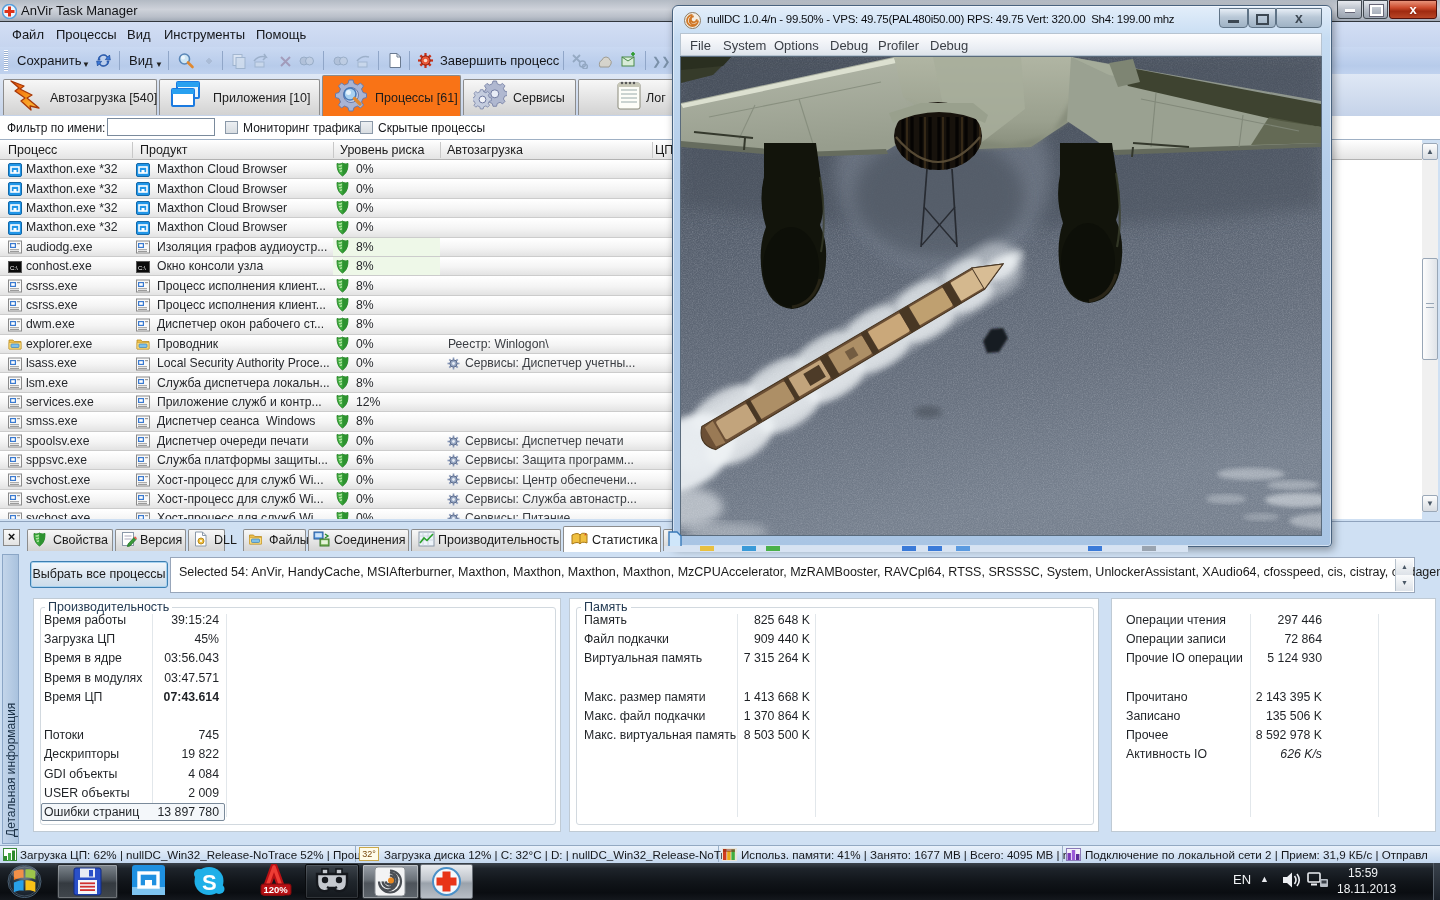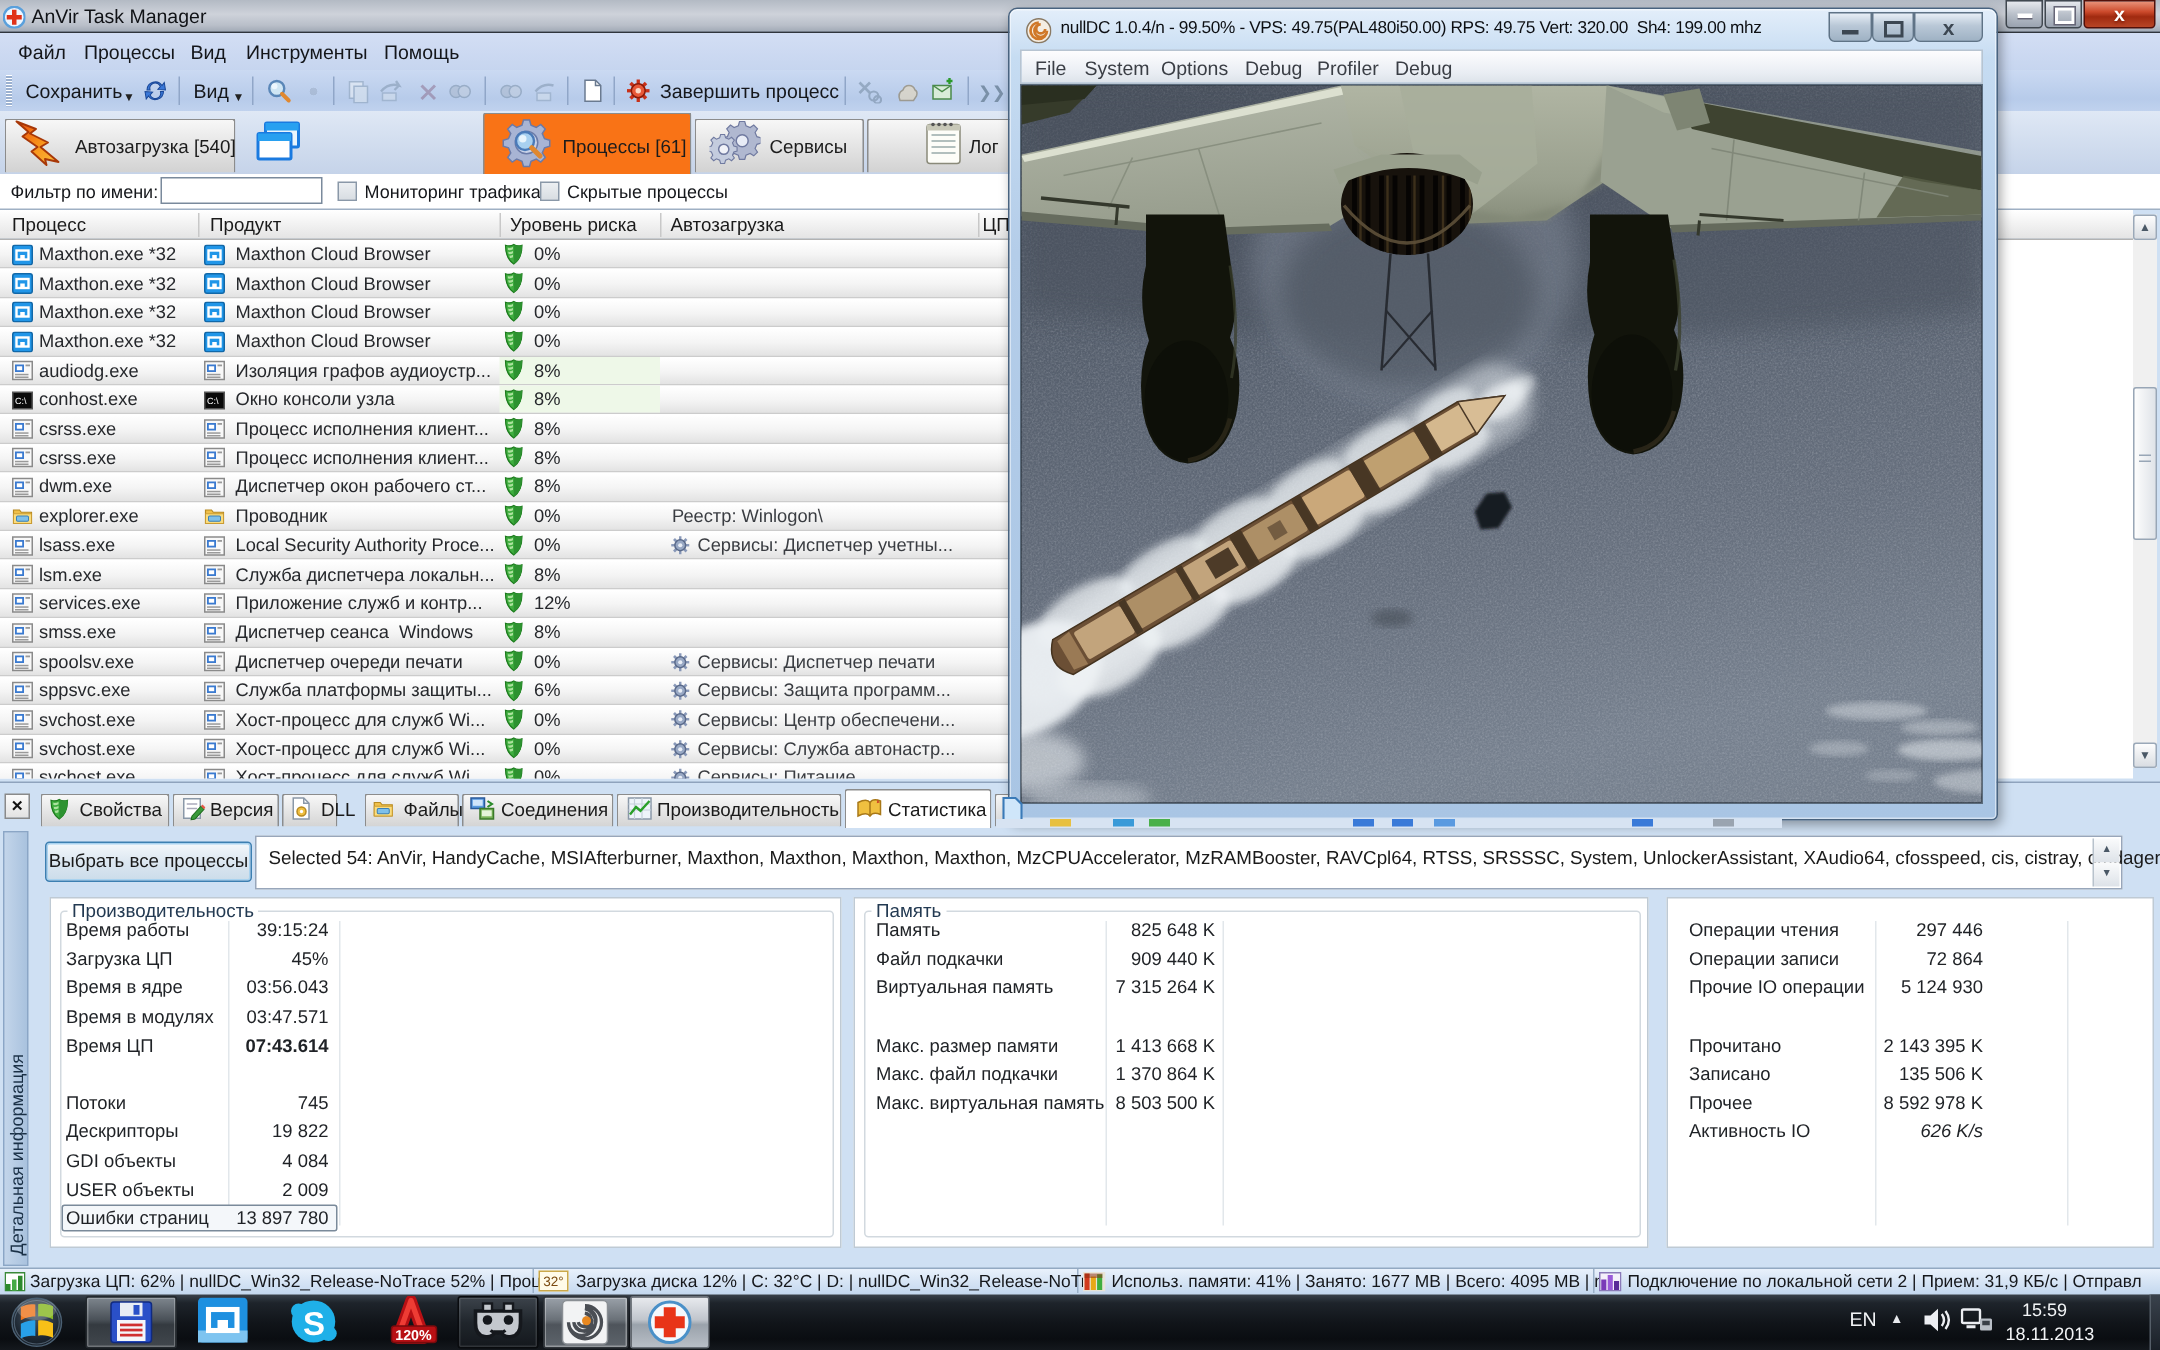--- a/index.html
+++ b/index.html
@@ -224,20 +224,23 @@
         <path d="M2 5 l6 4 l6 -4" fill="none" stroke="#4a8a4a"></path>
         <path d="M11 2 l4 0 m-2 -2 l0 4" stroke="#2a9a2a" stroke-width="1.6"></path>
       </svg>
       <div class="tsep" style="left:645px;"></div>
       <div class="abs" style="left:652px;top:8px;font-size:11px;color:#7a90a8;">❯❯</div>
     </div>
 
 <div id="tabrow" class="abs"></div>
 <div class="tab" style="left:3px;width:154px;">
       <span class="tabtxt" style="left:46px;">Автозагрузка [540]</span>
+    </div>
+<div class="tab" style="left:159px;width:161px;">
+      <span class="tabtxt" style="left:53px;">Приложения [10]</span>
     </div>
 <div class="tab sel" style="left:322px;width:139px;">
       <span class="tabtxt" style="left:52px;">Процессы [61]</span>
     </div>
 <div class="tab" style="left:463px;width:113px;">
       <span class="tabtxt" style="left:49px;">Сервисы</span>
     </div>
 <div class="tab" style="left:578px;width:110px;">
       <span class="tabtxt" style="left:67px;">Лог</span>
     </div>

